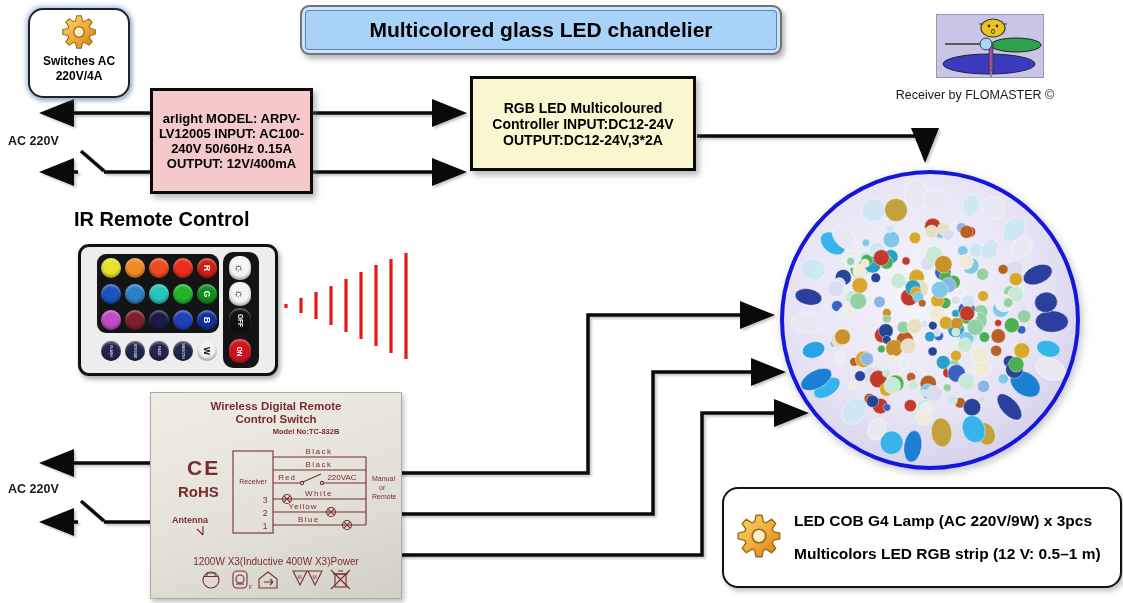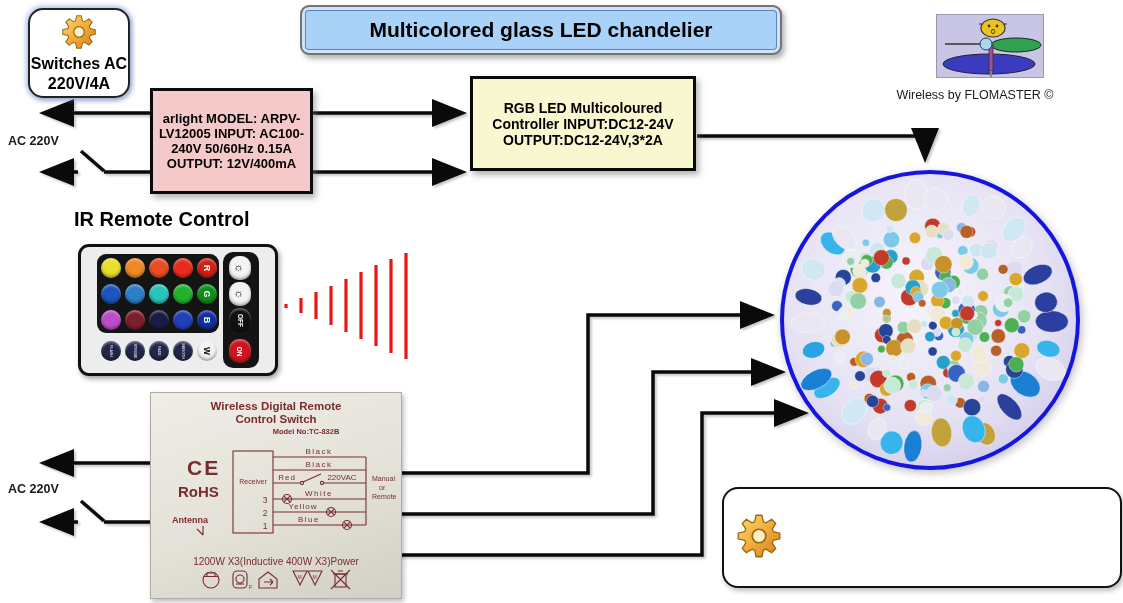--- a/index.html
+++ b/index.html
@@ -10,21 +10,21 @@
 
   
   #title{left:300px;top:5px;width:478px;height:46px;background:#a9d2f8;
     border:2px solid #737373;border-radius:9px;box-shadow:inset 0 0 0 3px #cfe4fb, inset 0 0 0 4px #5b84b8, 3px 4px 5px rgba(100,100,100,.45);
     display:flex;align-items:center;justify-content:center;font-size:21px;font-weight:bold;}
 
   
   #switchesBox{left:28px;top:8px;width:98px;height:86px;background:#fff;border:2px solid #222;
     border-radius:15px;box-shadow:0 0 5px 2px rgba(110,150,220,.6),2px 3px 4px rgba(0,0,0,.2);
     display:flex;flex-direction:column;align-items:center;}
-  #switchesBox .txt{font-size:16px;font-weight:bold;line-height:1.25;text-align:center;}
+  #switchesBox .txt{font-size:12px;font-weight:bold;line-height:1.25;text-align:center;}
 
   .acLabel{font-size:12.5px;font-weight:bold;color:#1a1a1a;}
   #acTop{left:8px;top:134px;} #acBottom{left:8px;top:482px;}
 
   
   .dbox{border:3px solid #0a0a0a;box-shadow:3px 4px 6px rgba(110,110,110,.5);
     display:flex;align-items:center;justify-content:center;text-align:center;font-weight:bold;}
   #psuBox{left:150px;top:88px;width:163px;height:106px;background:#f5c9c9;font-size:13px;padding:1px 3px;box-sizing:border-box;}
   #ctrlBox{left:470px;top:76px;width:226px;height:95px;background:#f9f7d0;font-size:14px;padding:1px 6px;box-sizing:border-box;}
 
@@ -145,21 +145,21 @@
     <line x1="54" y1="56" x2="54" y2="62" stroke="#888" stroke-width="2"></line>
     <circle cx="49" cy="29" r="6" fill="#a8d8ec" stroke="#336" stroke-width="1"></circle>
     <ellipse cx="56" cy="13" rx="12" ry="9" fill="#eac31e" stroke="#333" stroke-width="1.2"></ellipse>
     <circle cx="52" cy="11" r="1.4" fill="#333"></circle>
       <circle cx="60" cy="11" r="1.4" fill="#333"></circle>
     <ellipse cx="56" cy="16.5" rx="1.6" ry="2.2" fill="none" stroke="#333" stroke-width="0.9"></ellipse>
     <line x1="42" y1="9" x2="46" y2="9" stroke="#333" stroke-width="1"></line>
     <line x1="66" y1="9" x2="70" y2="9" stroke="#333" stroke-width="1"></line>
   </svg>
 </div>
-<div id="floCaption" class="abs">Wireless by FLOMASTER ©</div>
+<div id="floCaption" class="abs">Receiver by FLOMASTER ©</div>
 
 <div id="irLabel" class="abs">IR Remote Control</div>
 <div id="remote" class="abs">
   <div id="remotePanelA" class="abs"></div>
   <div id="remotePanelB" class="abs"></div>
 <div class="rbtn" style="left: 20px; top: 11px; width: 20px; height: 20px; background: rgb(231, 225, 44);"></div>
     <div class="rbtn" style="left: 44px; top: 11px; width: 20px; height: 20px; background: rgb(239, 139, 37);"></div>
     <div class="rbtn" style="left: 68px; top: 11px; width: 20px; height: 20px; background: rgb(234, 77, 34);"></div>
     <div class="rbtn" style="left: 92px; top: 11px; width: 20px; height: 20px; background: rgb(234, 44, 28);"></div>
     <div class="rbtn" style="left: 116px; top: 11px; width: 20px; height: 20px; background: rgb(208, 31, 22);">
@@ -487,13 +487,17 @@
       </g>
     </g>
   </svg>
 </div>
 
 <div id="infoBox" class="abs">
   <span class="gear"><svg width="46" height="46" viewBox="-34 -34 68 68">
         <polygon points="21.0,-6.5 30.7,-4.3 30.7,4.3 21.0,6.5 19.5,10.3 24.8,18.6 18.6,24.8 10.3,19.5 6.5,21.0 4.3,30.7 -4.3,30.7 -6.5,21.0 -10.3,19.5 -18.6,24.8 -24.8,18.6 -19.5,10.3 -21.0,6.5 -30.7,4.3 -30.7,-4.3 -21.0,-6.5 -19.5,-10.3 -24.8,-18.6 -18.6,-24.8 -10.3,-19.5 -6.5,-21.0 -4.3,-30.7 4.3,-30.7 6.5,-21.0 10.3,-19.5 18.6,-24.8 24.8,-18.6 19.5,-10.3" fill="url(#goldg)" stroke="#9a6a10" stroke-width="2" stroke-linejoin="round"></polygon>
         <circle r="10" fill="#faeecb" stroke="#9a6a10" stroke-width="2.5"></circle>
       </svg></span>
+  <div class="lines">
+    <div>LED COB G4 Lamp (AC 220V/9W) x 3pcs</div>
+    <div>Multicolors LED RGB strip (12 V: 0.5–1 m)</div>
+  </div>
 </div>
 
 </body></html>

